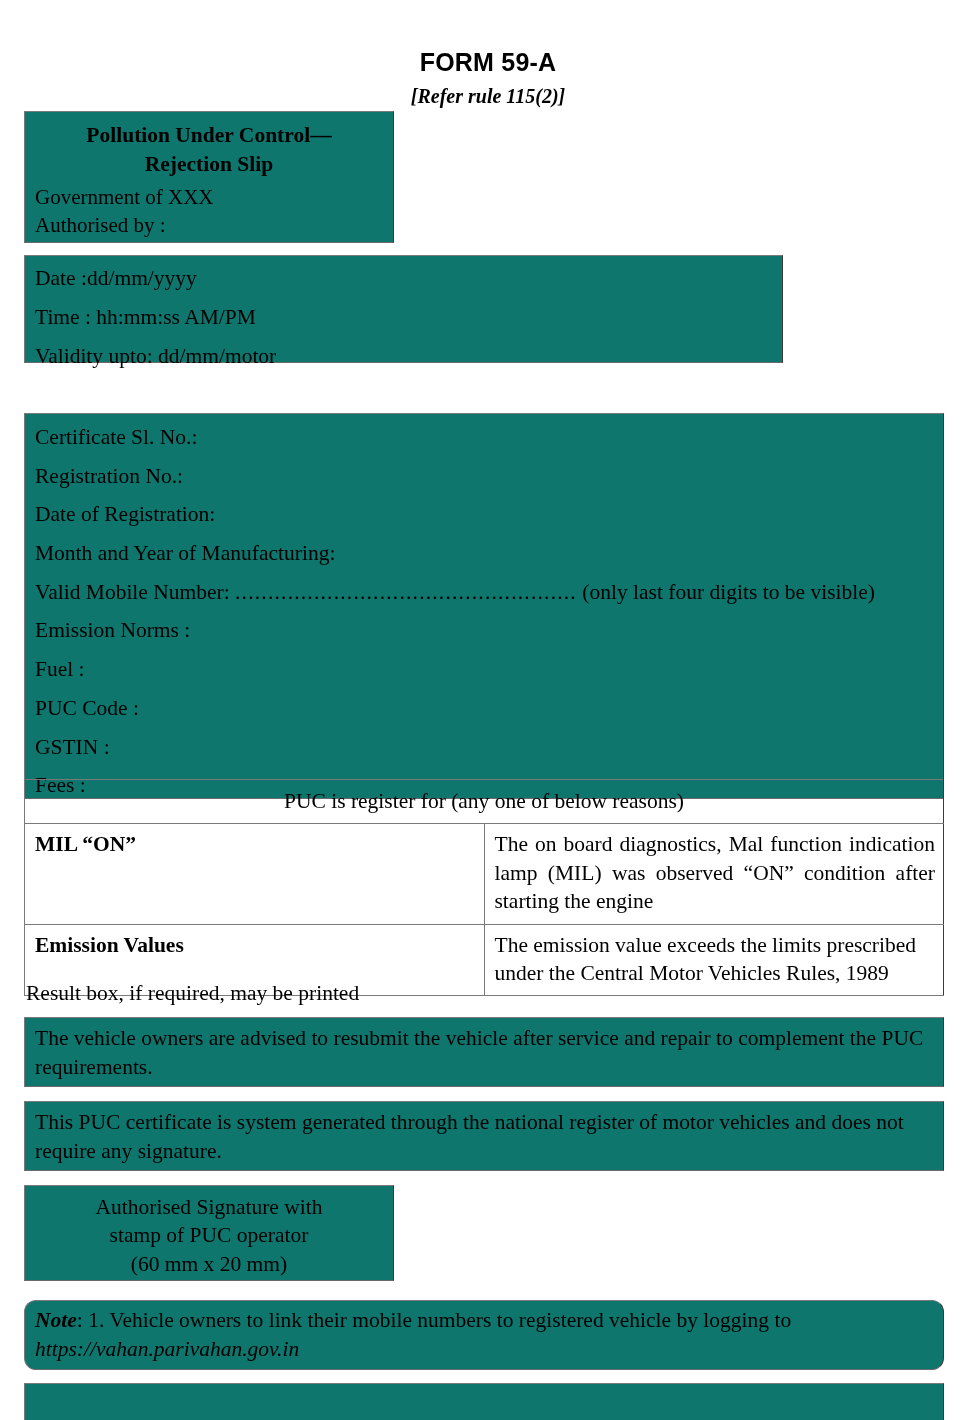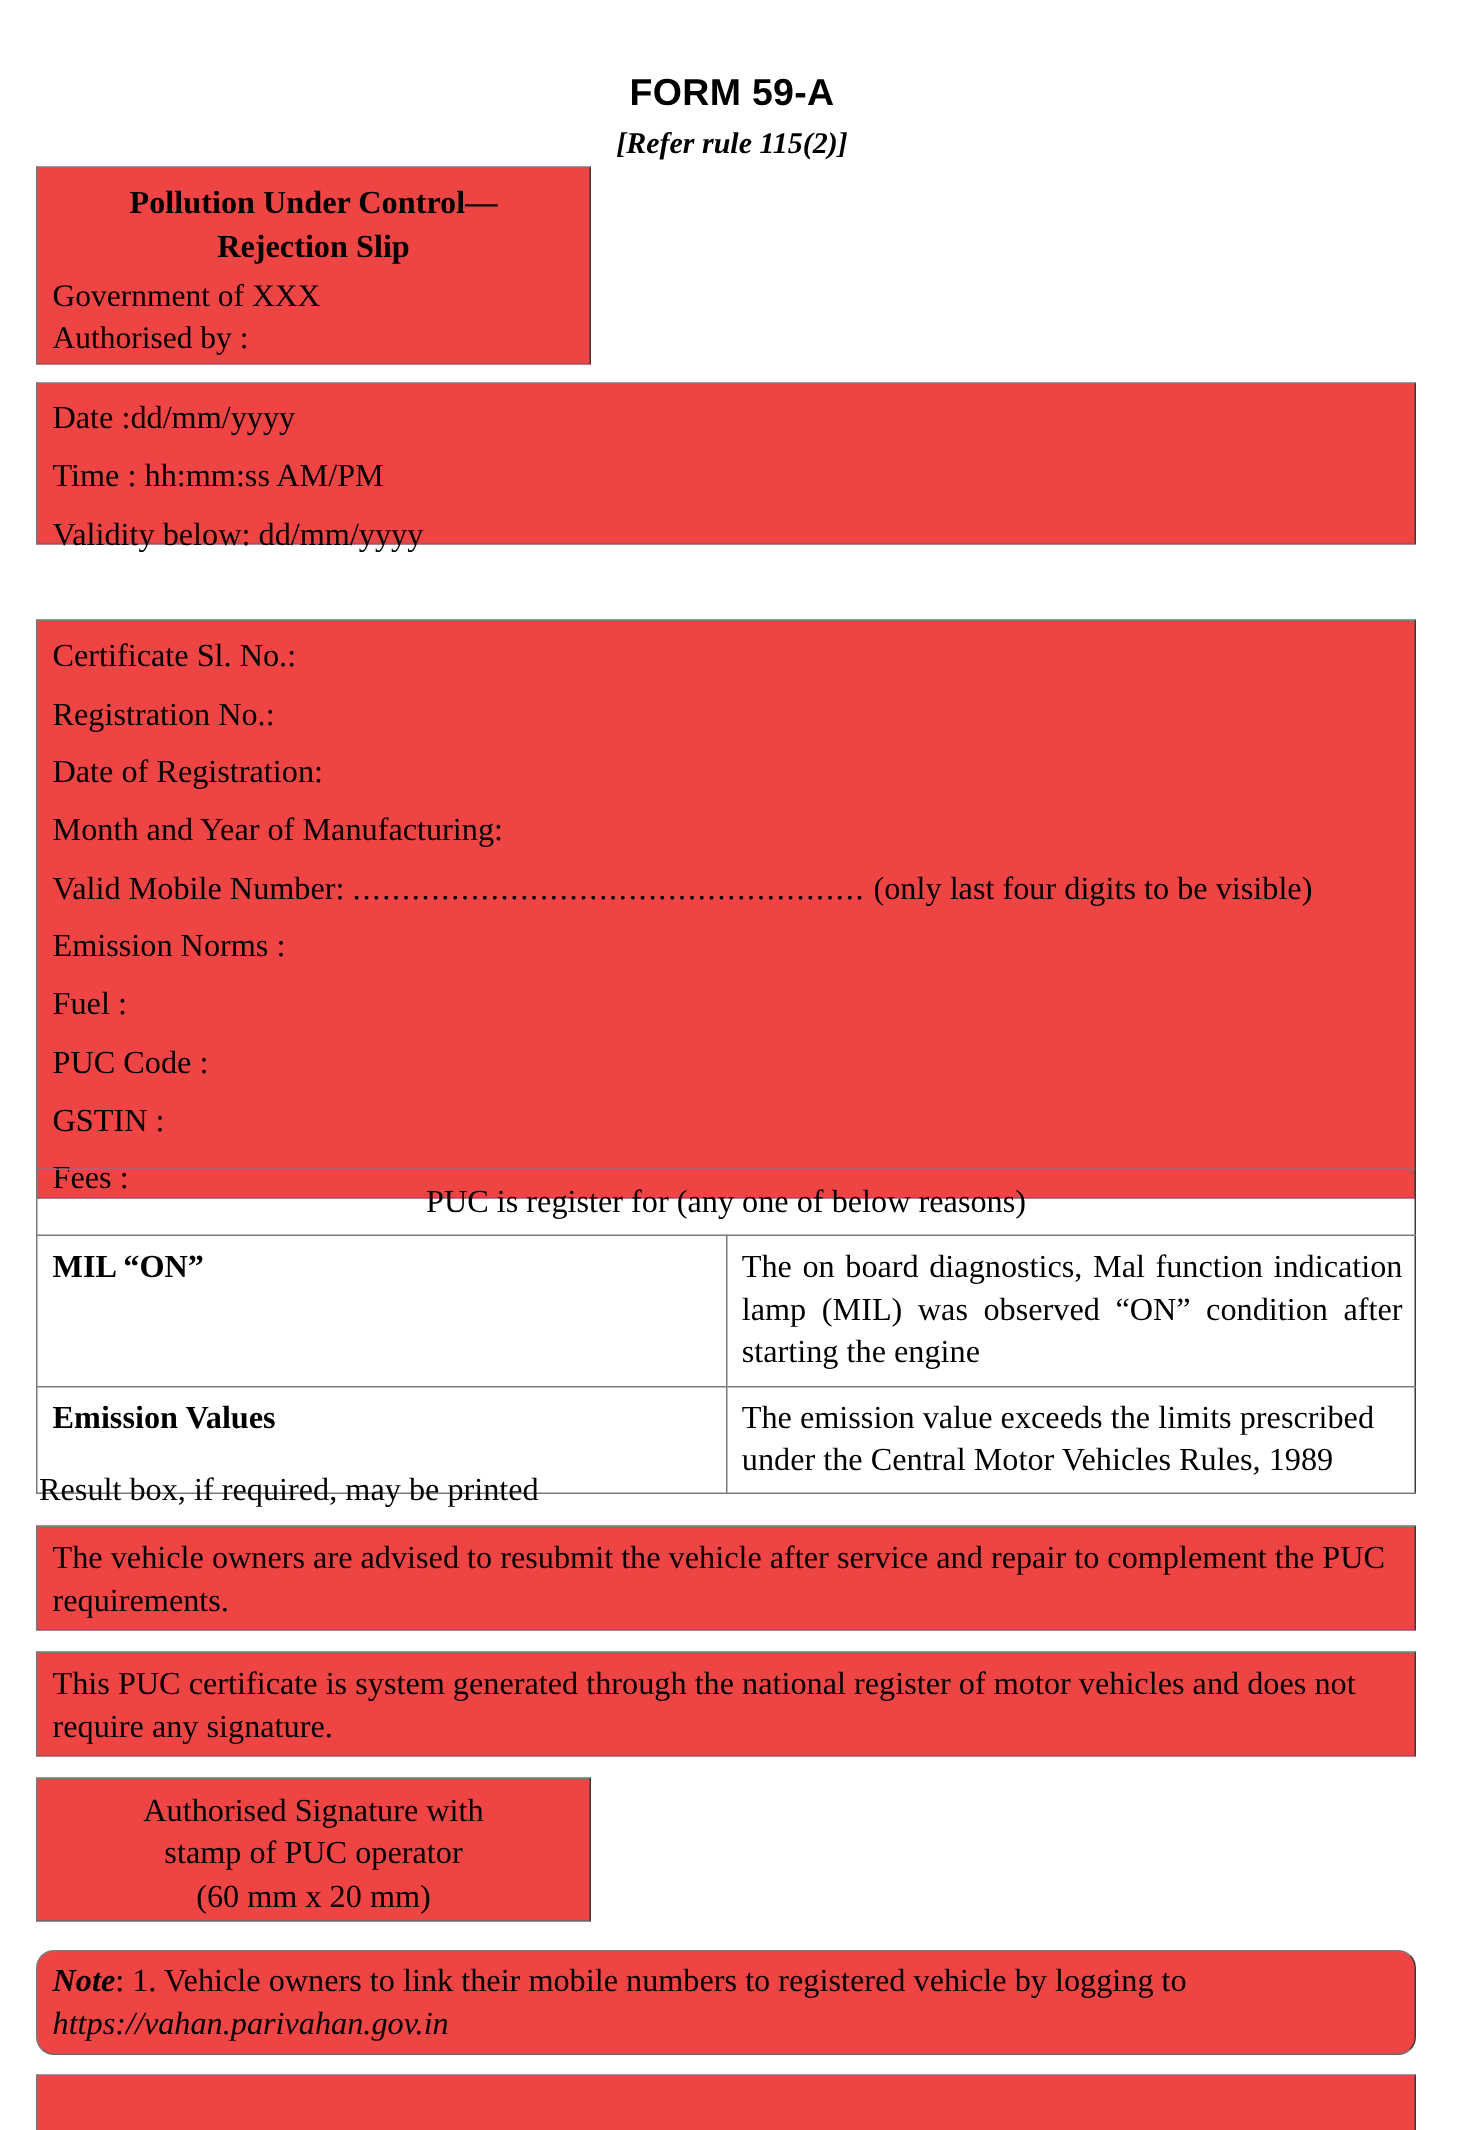--- a/index.html
+++ b/index.html
@@ -48,21 +48,21 @@
     font-size: 20px;
   }
 
   
   .box {
     position: absolute;
     box-sizing: border-box;
     border: 1px solid #7a7a7a;
     border-right-color: #3a3a3a;
     border-bottom-color: #6a6a6a;
-    background: #ef4444;
+    background: #0f766e;
   }
 
   
   #header-slip-box {
     left: 24px;
     top: 111px;
     width: 370px;
     height: 132px;
     padding: 8px 10px 0 10px;
   }
@@ -78,21 +78,21 @@
     line-height: 1.33;
     margin-top: 5px;
     white-space: nowrap;
   }
   .slip-line + .slip-line { margin-top: 0px; }
 
   
   #datetime-box {
     left: 24px;
     top: 255px;
-    width: 920px;
+    width: 759px;
     height: 108px;
     padding: 3px 10px 0 10px;
   }
   .dt-line {
     font-size: 21.5px;
     line-height: 1.81;
     white-space: nowrap;
   }
 
   
@@ -230,21 +230,21 @@
   <div class="box" id="header-slip-box">
     <div class="slip-heading">Pollution Under Control—</div>
     <div class="slip-heading">Rejection Slip</div>
     <div class="slip-line">Government of XXX</div>
     <div class="slip-line">Authorised by :</div>
   </div>
 
   <div class="box" id="datetime-box">
     <div class="dt-line">Date :dd/mm/yyyy</div>
     <div class="dt-line">Time : hh:mm:ss AM/PM</div>
-    <div class="dt-line">Validity below: dd/mm/yyyy</div>
+    <div class="dt-line">Validity upto: dd/mm/motor</div>
   </div>
 
   <div class="box" id="details-box">
     <div class="detail-line">Certificate Sl. No.:</div>
     <div class="detail-line">Registration No.:</div>
     <div class="detail-line">Date of Registration:</div>
     <div class="detail-line">Month and Year of Manufacturing:</div>
     <div class="detail-line"><span>Valid Mobile Number:</span> <span class="dotted-leader">....................................................</span> <span>(only last four digits to be visible)</span></div>
     <div class="detail-line">Emission Norms :</div>
     <div class="detail-line">Fuel :</div>

